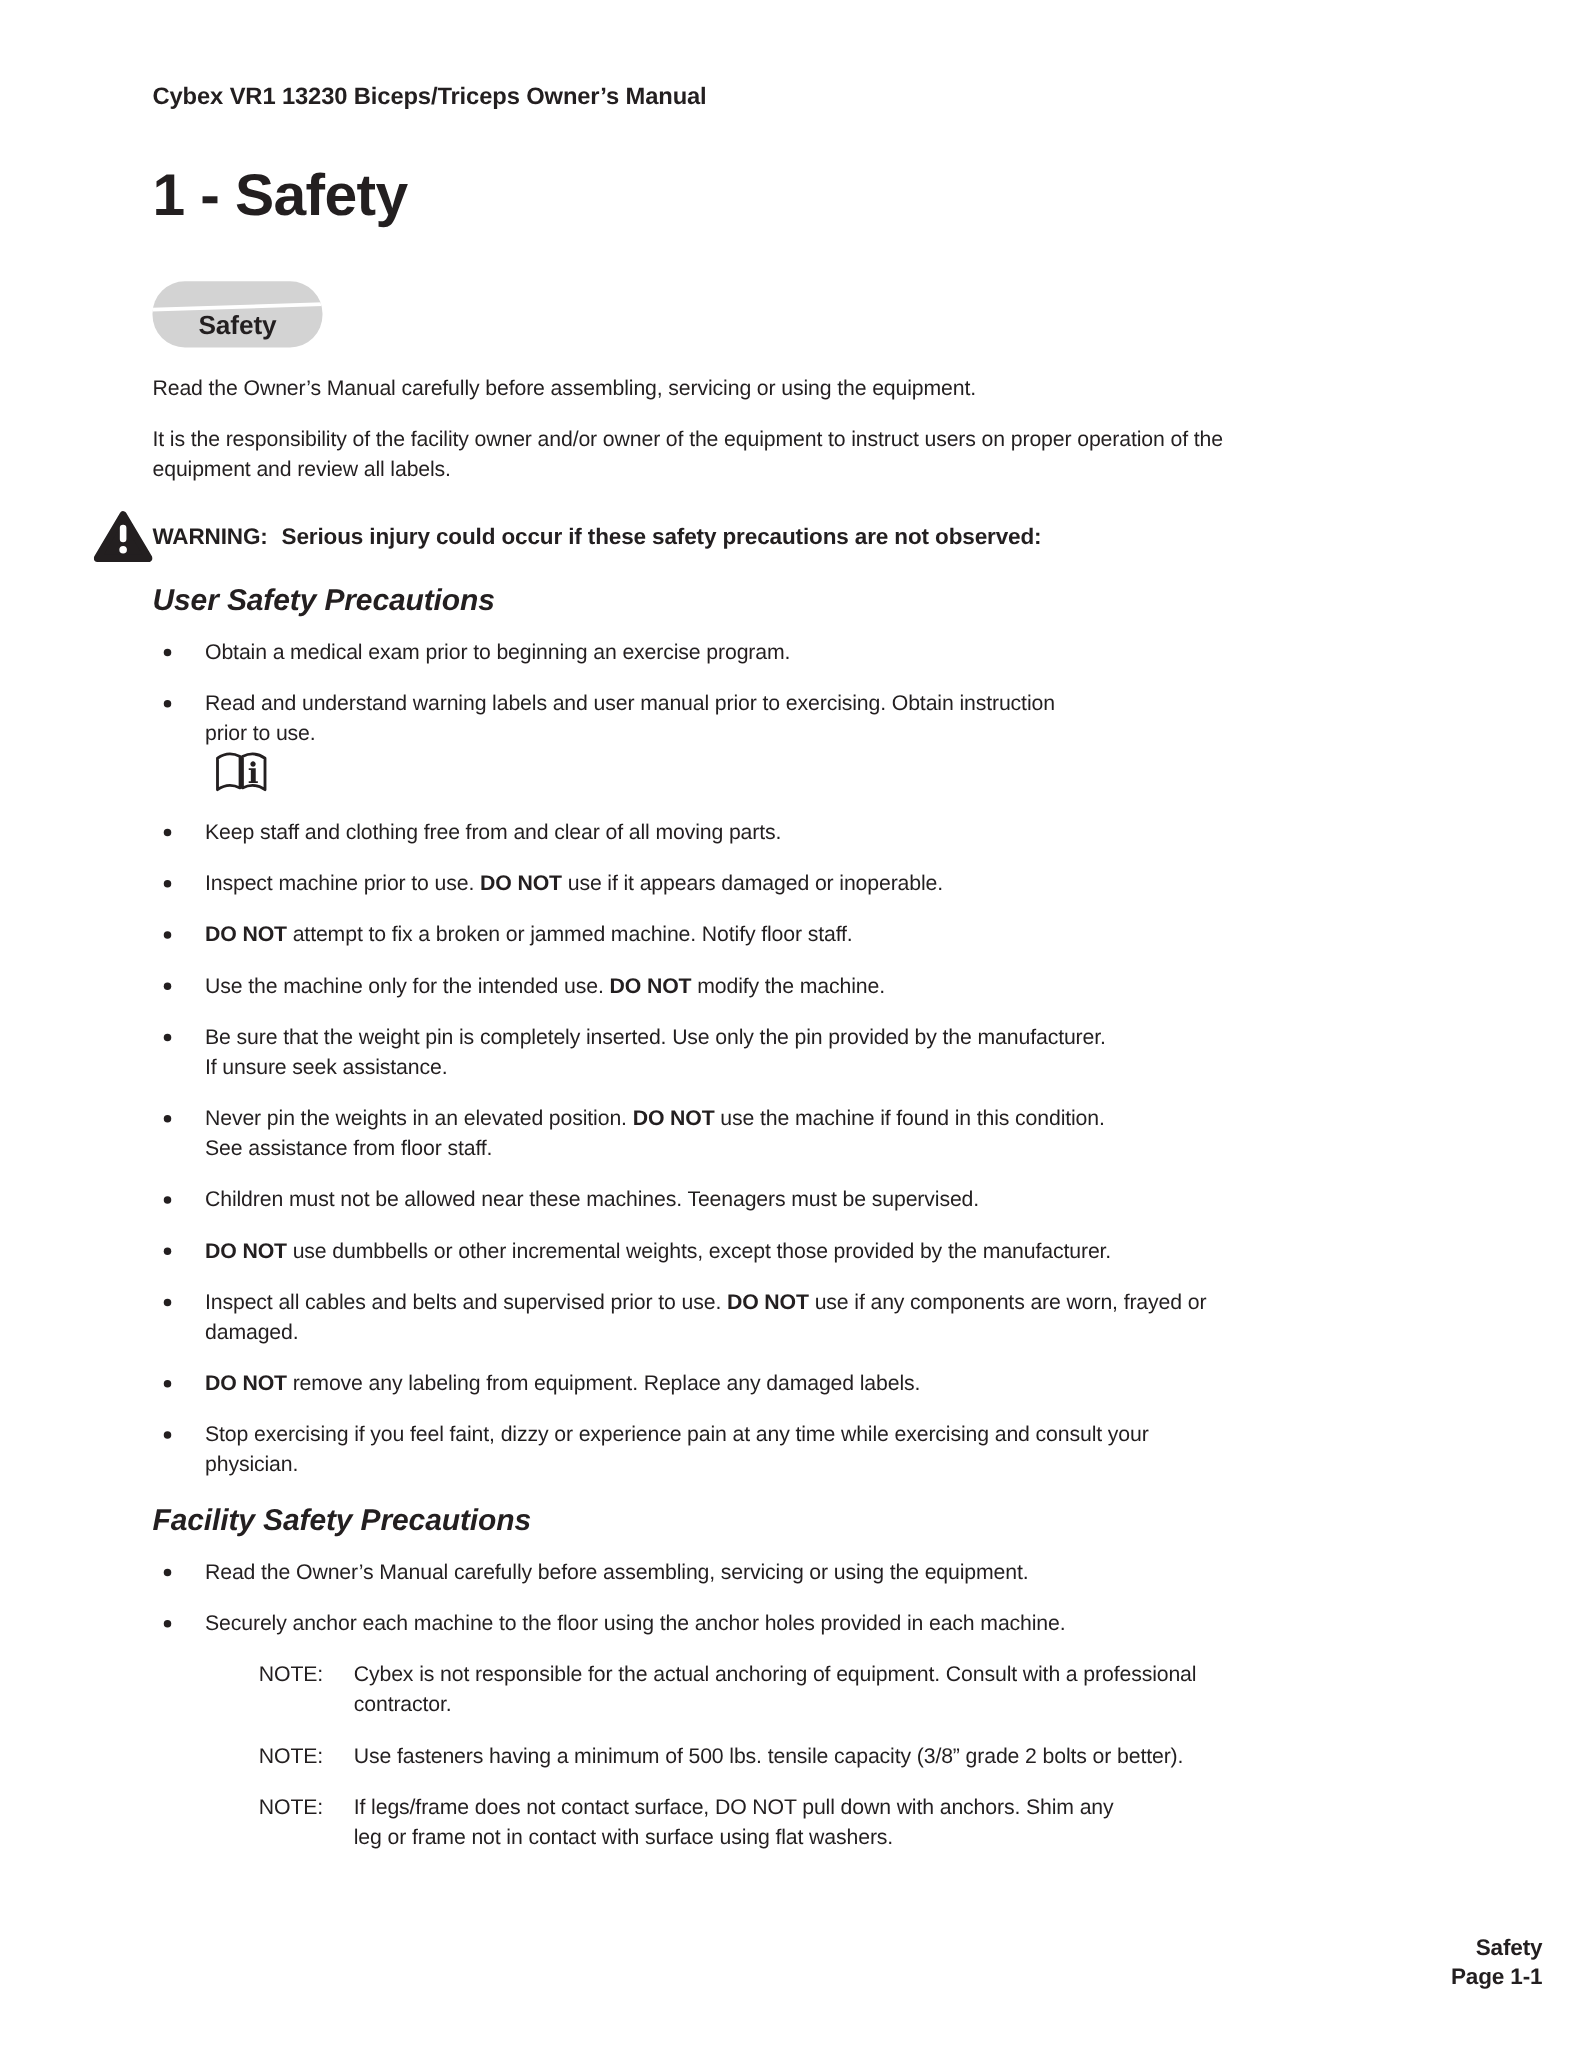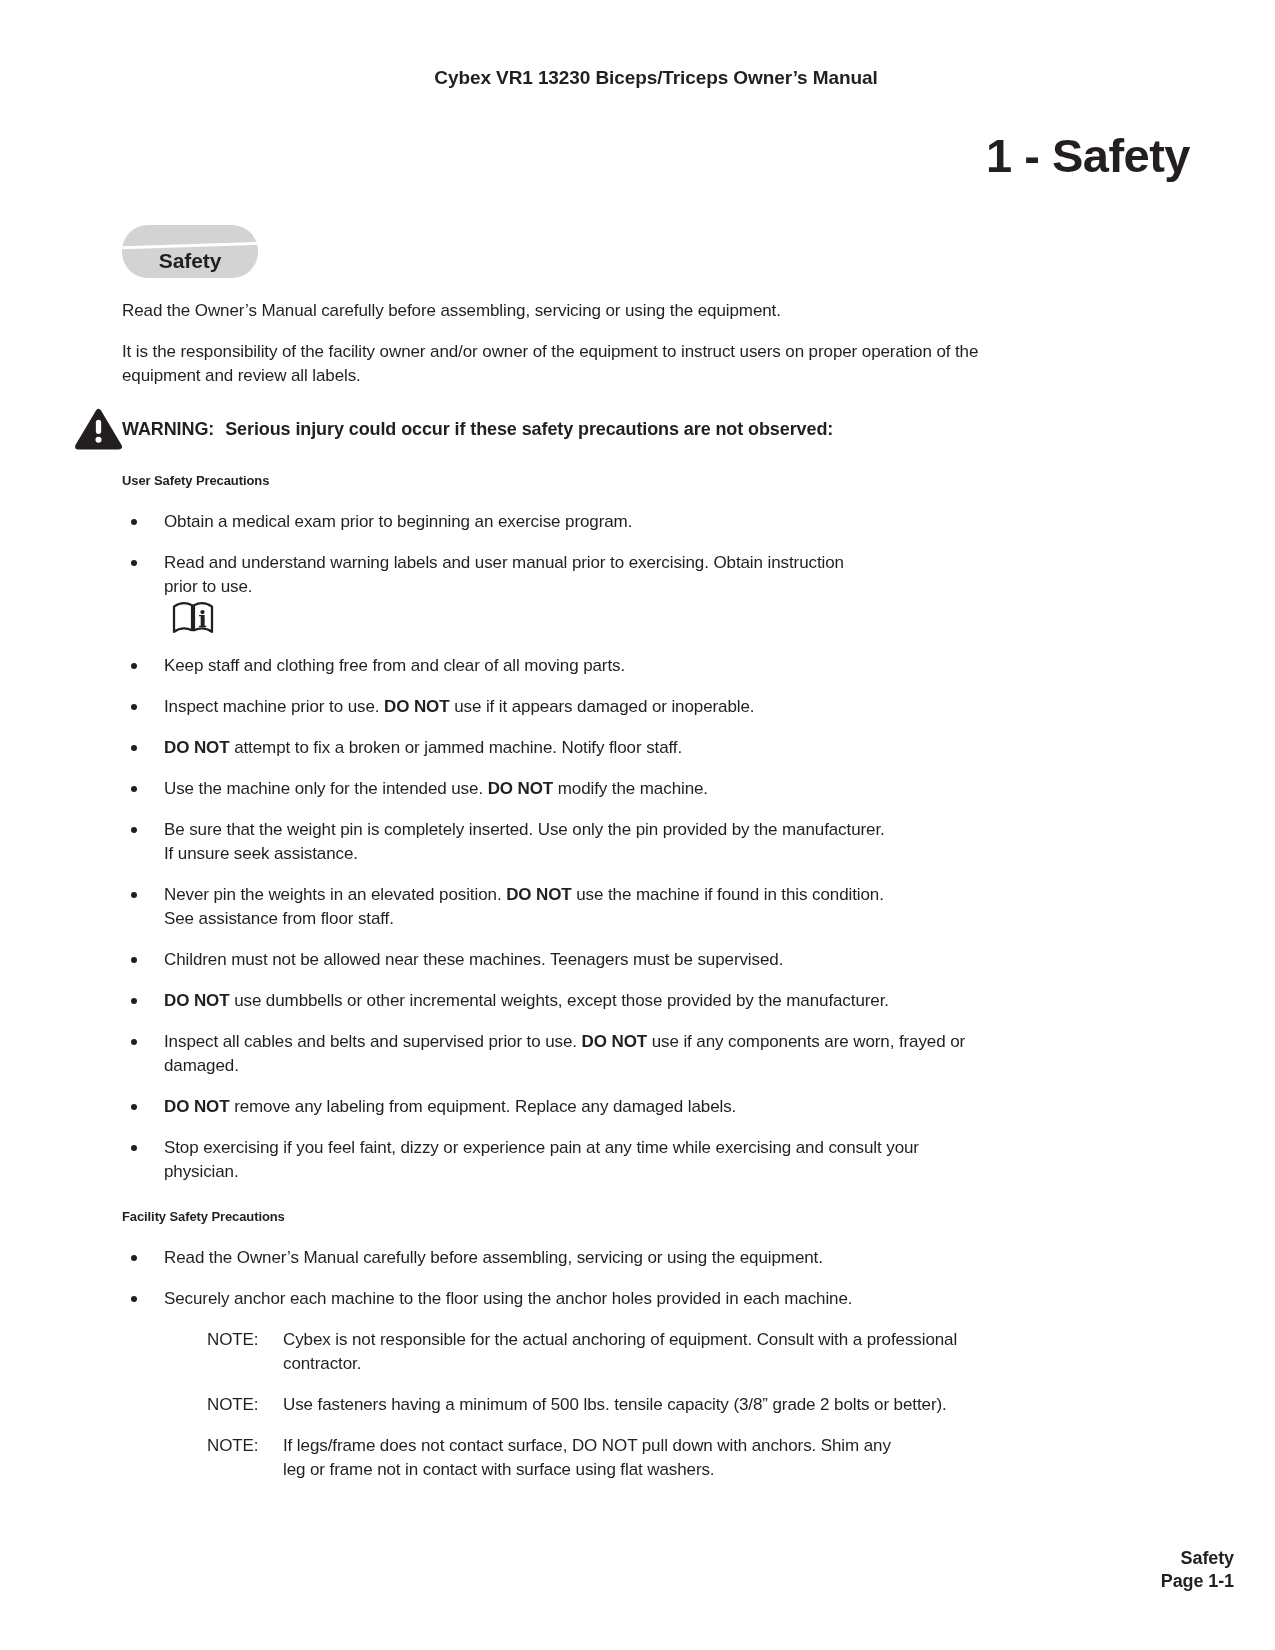--- a/index.html
+++ b/index.html
@@ -12,28 +12,28 @@
     color:#231f20;
     font-family:"Liberation Sans", sans-serif;
     font-size:17px;
     line-height:24px;
     letter-spacing:-0.1px;
     overflow:hidden;
   }
   .content { padding:66px 85px 0 122px; }
 
   .doc-header {
-    text-align:center;
+    text-align:left;
     font-weight:bold;
     font-size:19px;
     line-height:24px;
   }
   .doc-title {
     margin-top:40px;
-    text-align:right;
+    text-align:left;
     font-weight:bold;
     font-size:47px;
     line-height:52px;
     letter-spacing:-0.5px;
   }
 
   .tab {
     position:relative;
     margin-top:43px;
     width:136px; height:53px;
@@ -68,21 +68,21 @@
     align-items:center;
   }
   .warning-icon {
     position:absolute;
     left:-47px; top:2px;
     width:47px; height:42px;
   }
   .warning-text { font-weight:bold; font-size:18px; }
   .warning-label { margin-right:11px; }
 
-  .section-heading { font-weight:bold; font-size:13px; margin-bottom:17px; }
+  .section-heading { font-weight:bold; font-size:24px; margin-bottom:17px;font-style:italic; }
   .section-heading.facility { margin-top:21px; }
 
   ul.safety-list { list-style:none; }
   ul.safety-list li {
     position:relative;
     padding-left:42px;
     margin-bottom:17px;
     min-height:24px;
     white-space:pre-line;
   }

